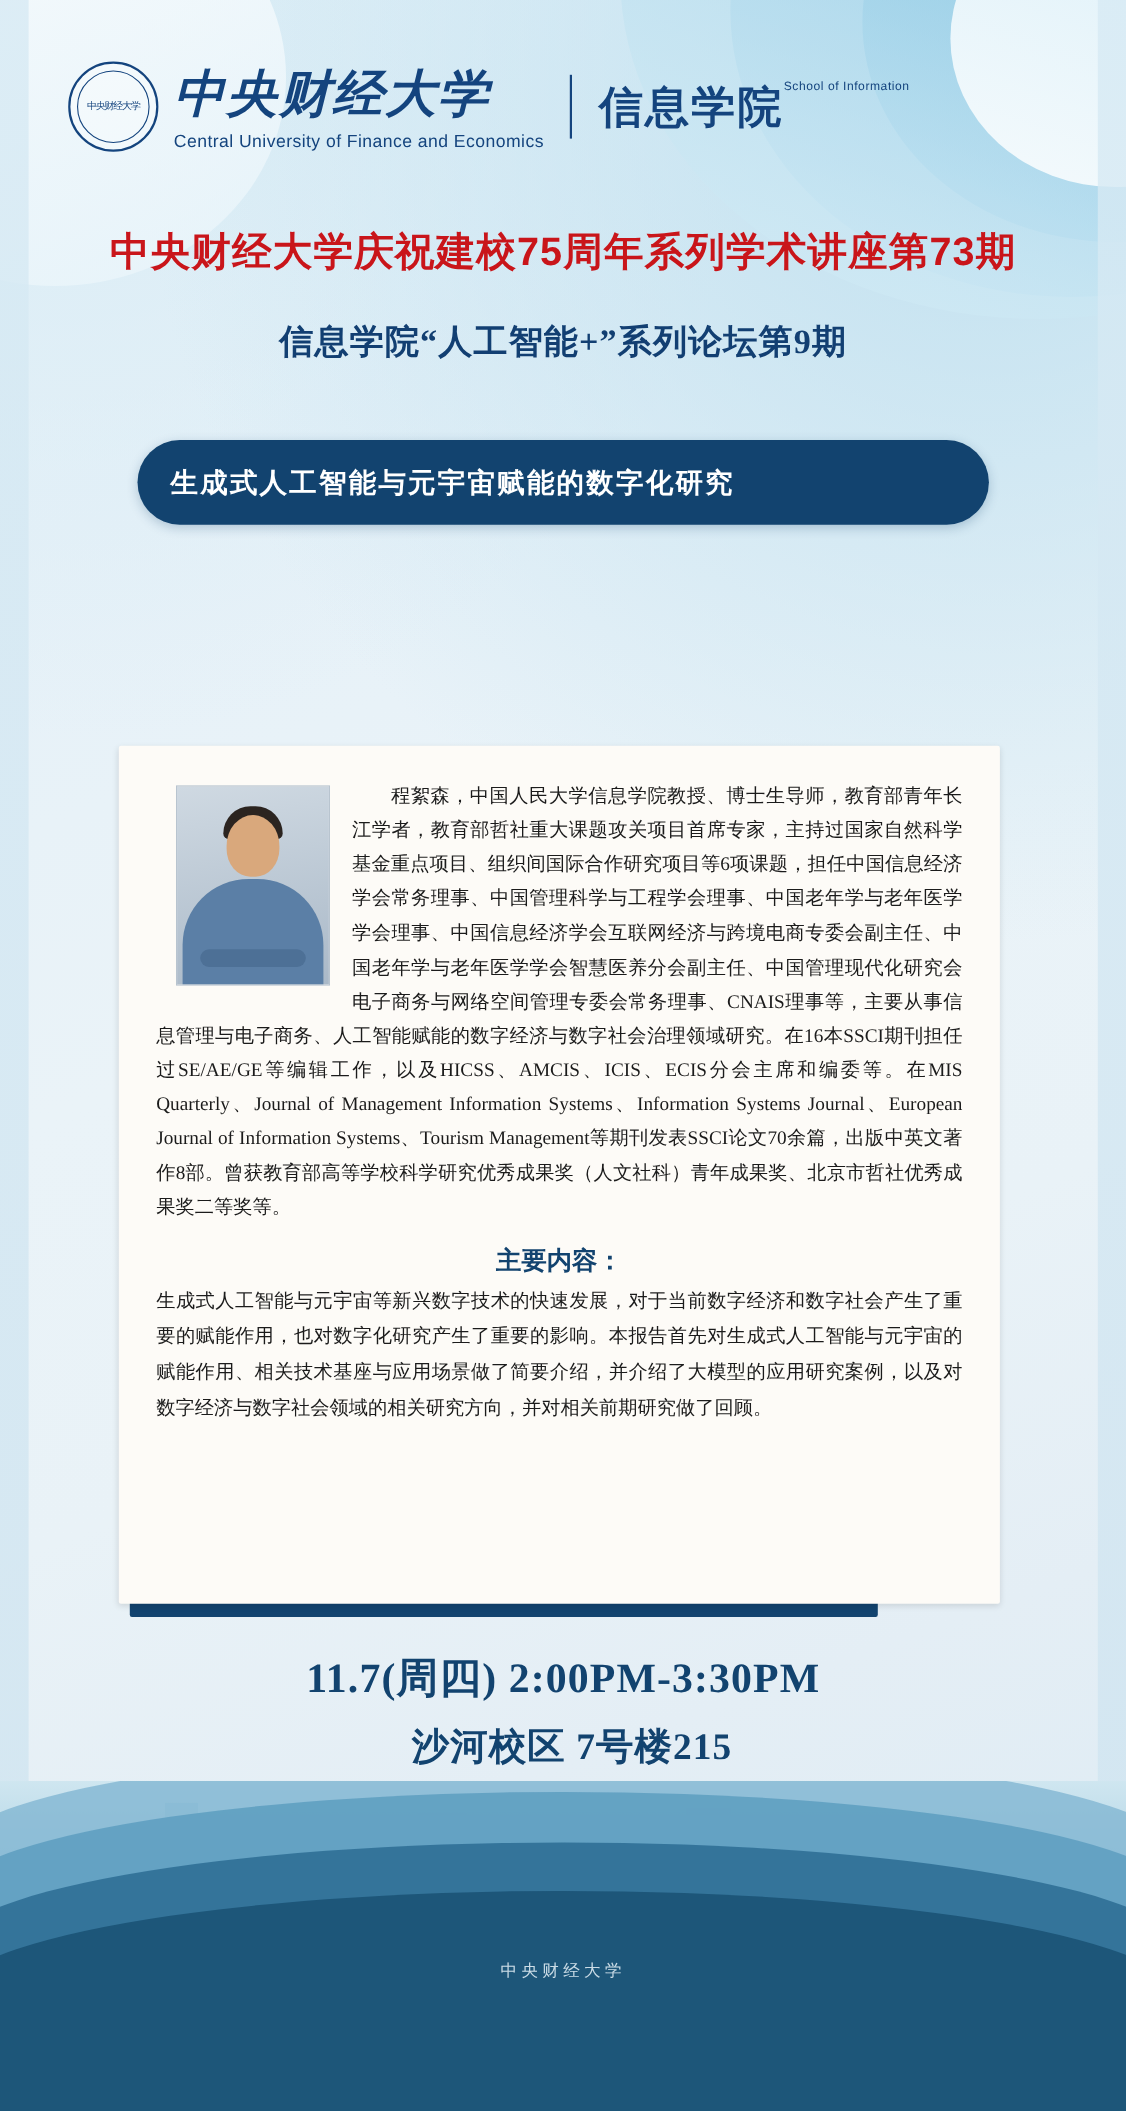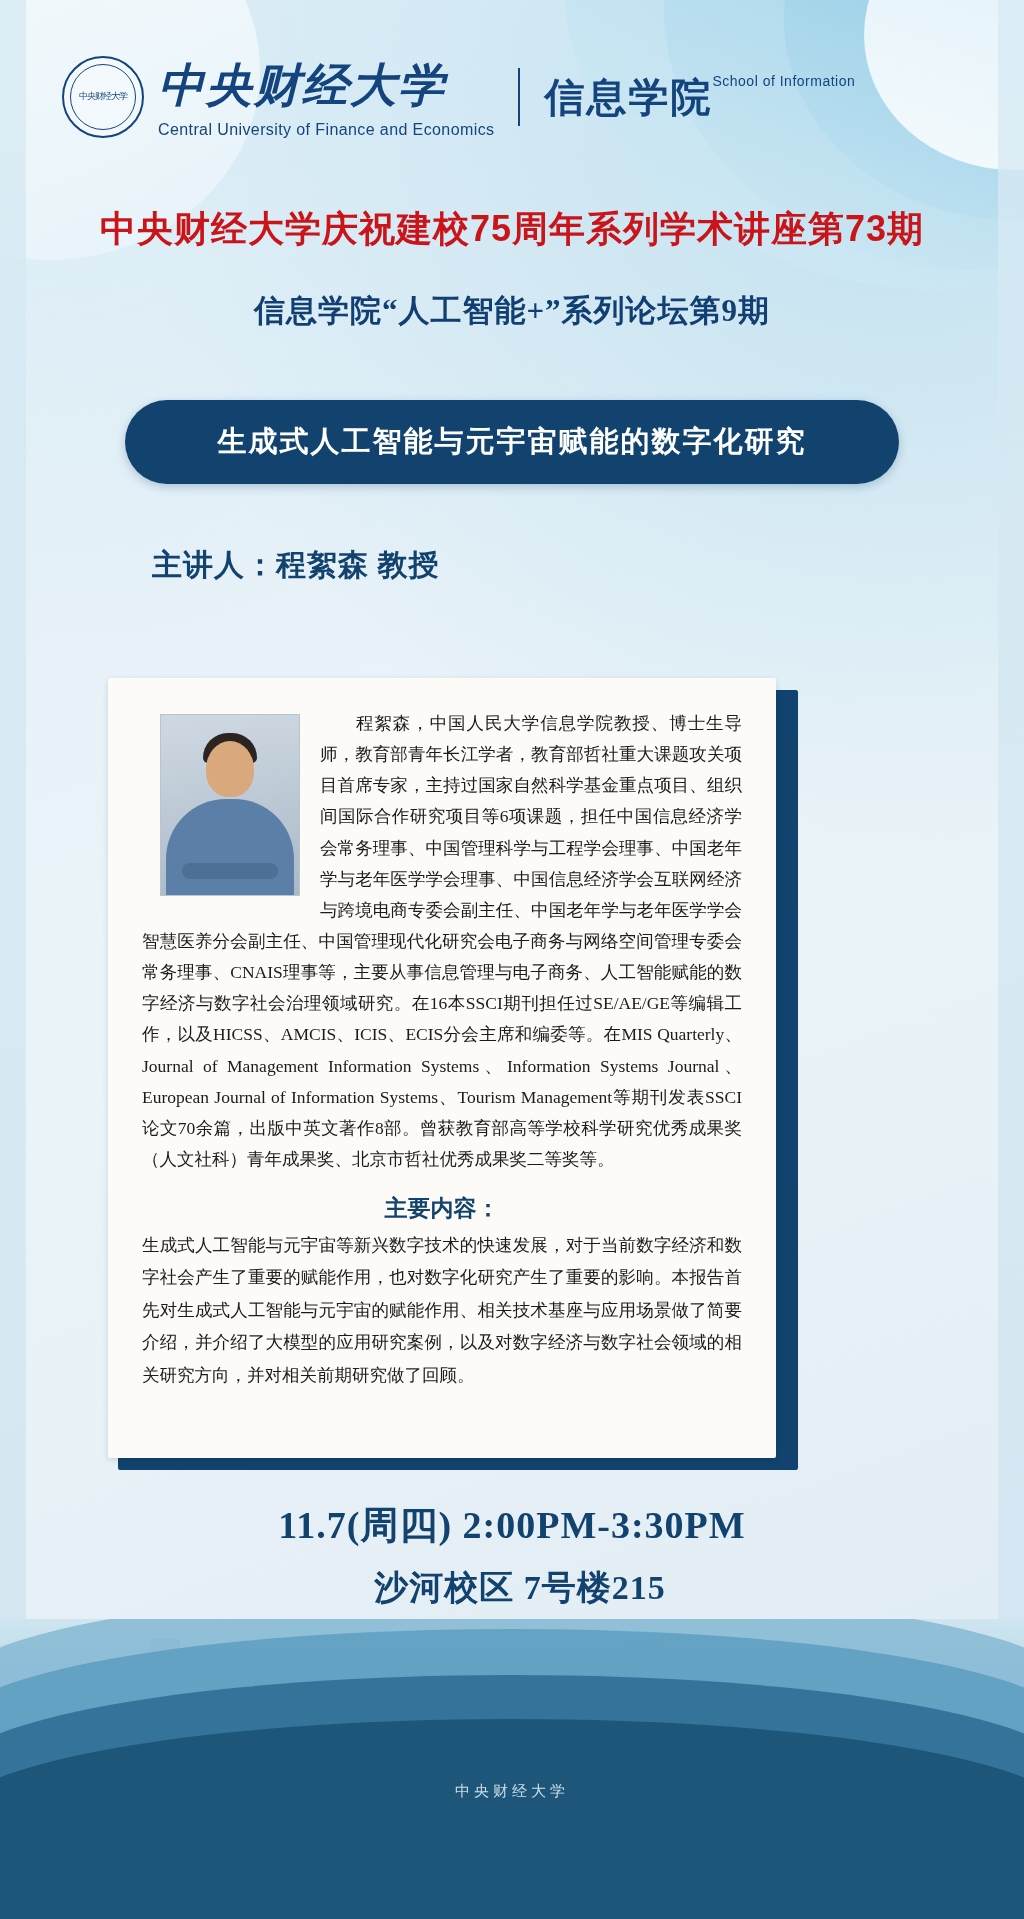--- a/index.html
+++ b/index.html
@@ -34,39 +34,39 @@
   .logo-seal{width:78px;height:78px;border-radius:50%;border:2.5px solid #14447e;
      display:flex;align-items:center;justify-content:center;position:relative;background:rgba(255,255,255,.35);}
   .logo-seal:after{content:"";position:absolute;inset:6px;border:1px solid #14447e;border-radius:50%;}
   .seal-inner{font-size:9px;color:#14447e;line-height:1.05;text-align:center;font-family:"Liberation Serif",serif;letter-spacing:-1px;}
   .logo-cn{font-family:"Liberation Serif",serif;font-weight:bold;font-size:46px;color:#14447e;letter-spacing:2px;
      font-style:italic;}
   .logo-en{font-size:16px;color:#14447e;letter-spacing:.4px;margin-top:4px;}
   .logo-div{width:2px;height:58px;background:#14447e;margin:0 10px;}
   .logo-school{display:flex;flex-direction:row;justify-content:center;}
   .logo-school-cn{font-family:"Liberation Serif",serif;font-weight:bold;font-size:40px;color:#14447e;letter-spacing:2px;}
-  .logo-school-en{font-size:14px;color:#14447e;letter-spacing:.5px;margin-top:3px;}
+  .logo-school-en{font-size:11px;color:#14447e;letter-spacing:.5px;margin-top:3px;}
 
   
   .t-red{position:absolute;left:0;right:0;top:205px;text-align:center;
      font-family:Liberation Sans, sans-serif;font-weight:bold;font-size:36px;color:#c9151a;letter-spacing:1px;}
   .t-blue{position:absolute;left:0;right:0;top:290px;text-align:center;
      font-family:"Liberation Serif",serif;font-weight:bold;font-size:31px;color:#123f72;letter-spacing:1px;}
 
   .topic-wrap{position:absolute;left:125px;right:125px;top:400px;}
-  .topic{background:#12436f;border-radius:42px;padding:22px 30px;text-align:center;
-     color:#ffffff;font-family:"Liberation Serif",serif;font-weight:bold;font-size:29px;letter-spacing:2px;
+  .topic{background:#12436f;border-radius:42px;padding:22px 30px;text-align:left;
+     color:#ffffff;font-family:"Liberation Serif",serif;font-weight:bold;font-size:25px;letter-spacing:2px;
      box-shadow:0 3px 10px rgba(18,67,111,.25);}
 
   .speakers{position:absolute;left:152px;top:545px;}
   .sp-line{font-family:"Liberation Serif",serif;font-weight:bold;font-size:30px;color:#12436f;margin-bottom:14px;letter-spacing:1px;}
 
   
   .card-shadow{position:absolute;left:118px;top:690px;width:680px;height:780px;background:#12436f;border-radius:2px;}
-  .card{position:absolute;left:108px;top:678px;width:668px;height:780px;background:#fdfbf7;border-radius:2px;
+  .card{position:absolute;left:108px;top:678px;width:801px;height:780px;background:#fdfbf7;border-radius:2px;
      box-shadow:0 2px 6px rgba(0,0,0,.12);padding:30px 34px 20px 34px;box-sizing:border-box;}
   .portrait{float:left;width:138px;height:180px;margin:6px 20px 6px 18px;
      background:linear-gradient(170deg,#cfd9e2,#aab9c8);border:1px solid #b8c4cf;position:relative;overflow:hidden;}
   .p-head{position:absolute;left:50%;top:26px;transform:translateX(-50%);width:48px;height:56px;border-radius:50% 50% 45% 45%;background:#d9a87c;}
   .p-hair{position:absolute;left:50%;top:18px;transform:translateX(-50%);width:54px;height:30px;border-radius:28px 28px 6px 6px;background:#2b2420;}
   .p-body{position:absolute;left:50%;bottom:0;transform:translateX(-50%);width:128px;height:96px;border-radius:60px 60px 0 0;background:#5b7fa6;}
   .p-arm{position:absolute;left:50%;bottom:16px;transform:translateX(-50%);width:96px;height:16px;border-radius:10px;background:#4d7096;}
   .bio{font-family:"Liberation Serif",serif;font-size:17.5px;line-height:1.78;color:#1b1b1b;text-align:justify;}
   .bio .indent{display:inline-block;width:2em;}
   .sect-title{font-family:"Liberation Serif",serif;font-weight:bold;font-size:23px;color:#12436f;margin:18px 0 6px;clear:both;text-align:center;}
@@ -119,21 +119,20 @@
   </div>
 
   <div class="t-red">中央财经大学庆祝建校75周年系列学术讲座第73期</div>
   <div class="t-blue">信息学院“人工智能+”系列论坛第9期</div>
 
   <div class="topic-wrap">
     <div class="topic">生成式人工智能与元宇宙赋能的数字化研究</div>
   </div>
 
   <div class="speakers">
-    <div class="sp-line">主讲人：程絮森  教授</div>
   </div>
 
   <div class="card-shadow"></div>
   <div class="card">
     <div class="portrait">
       <div class="p-body"></div>
       <div class="p-arm"></div>
       <div class="p-hair"></div>
       <div class="p-head"></div>
     </div>

